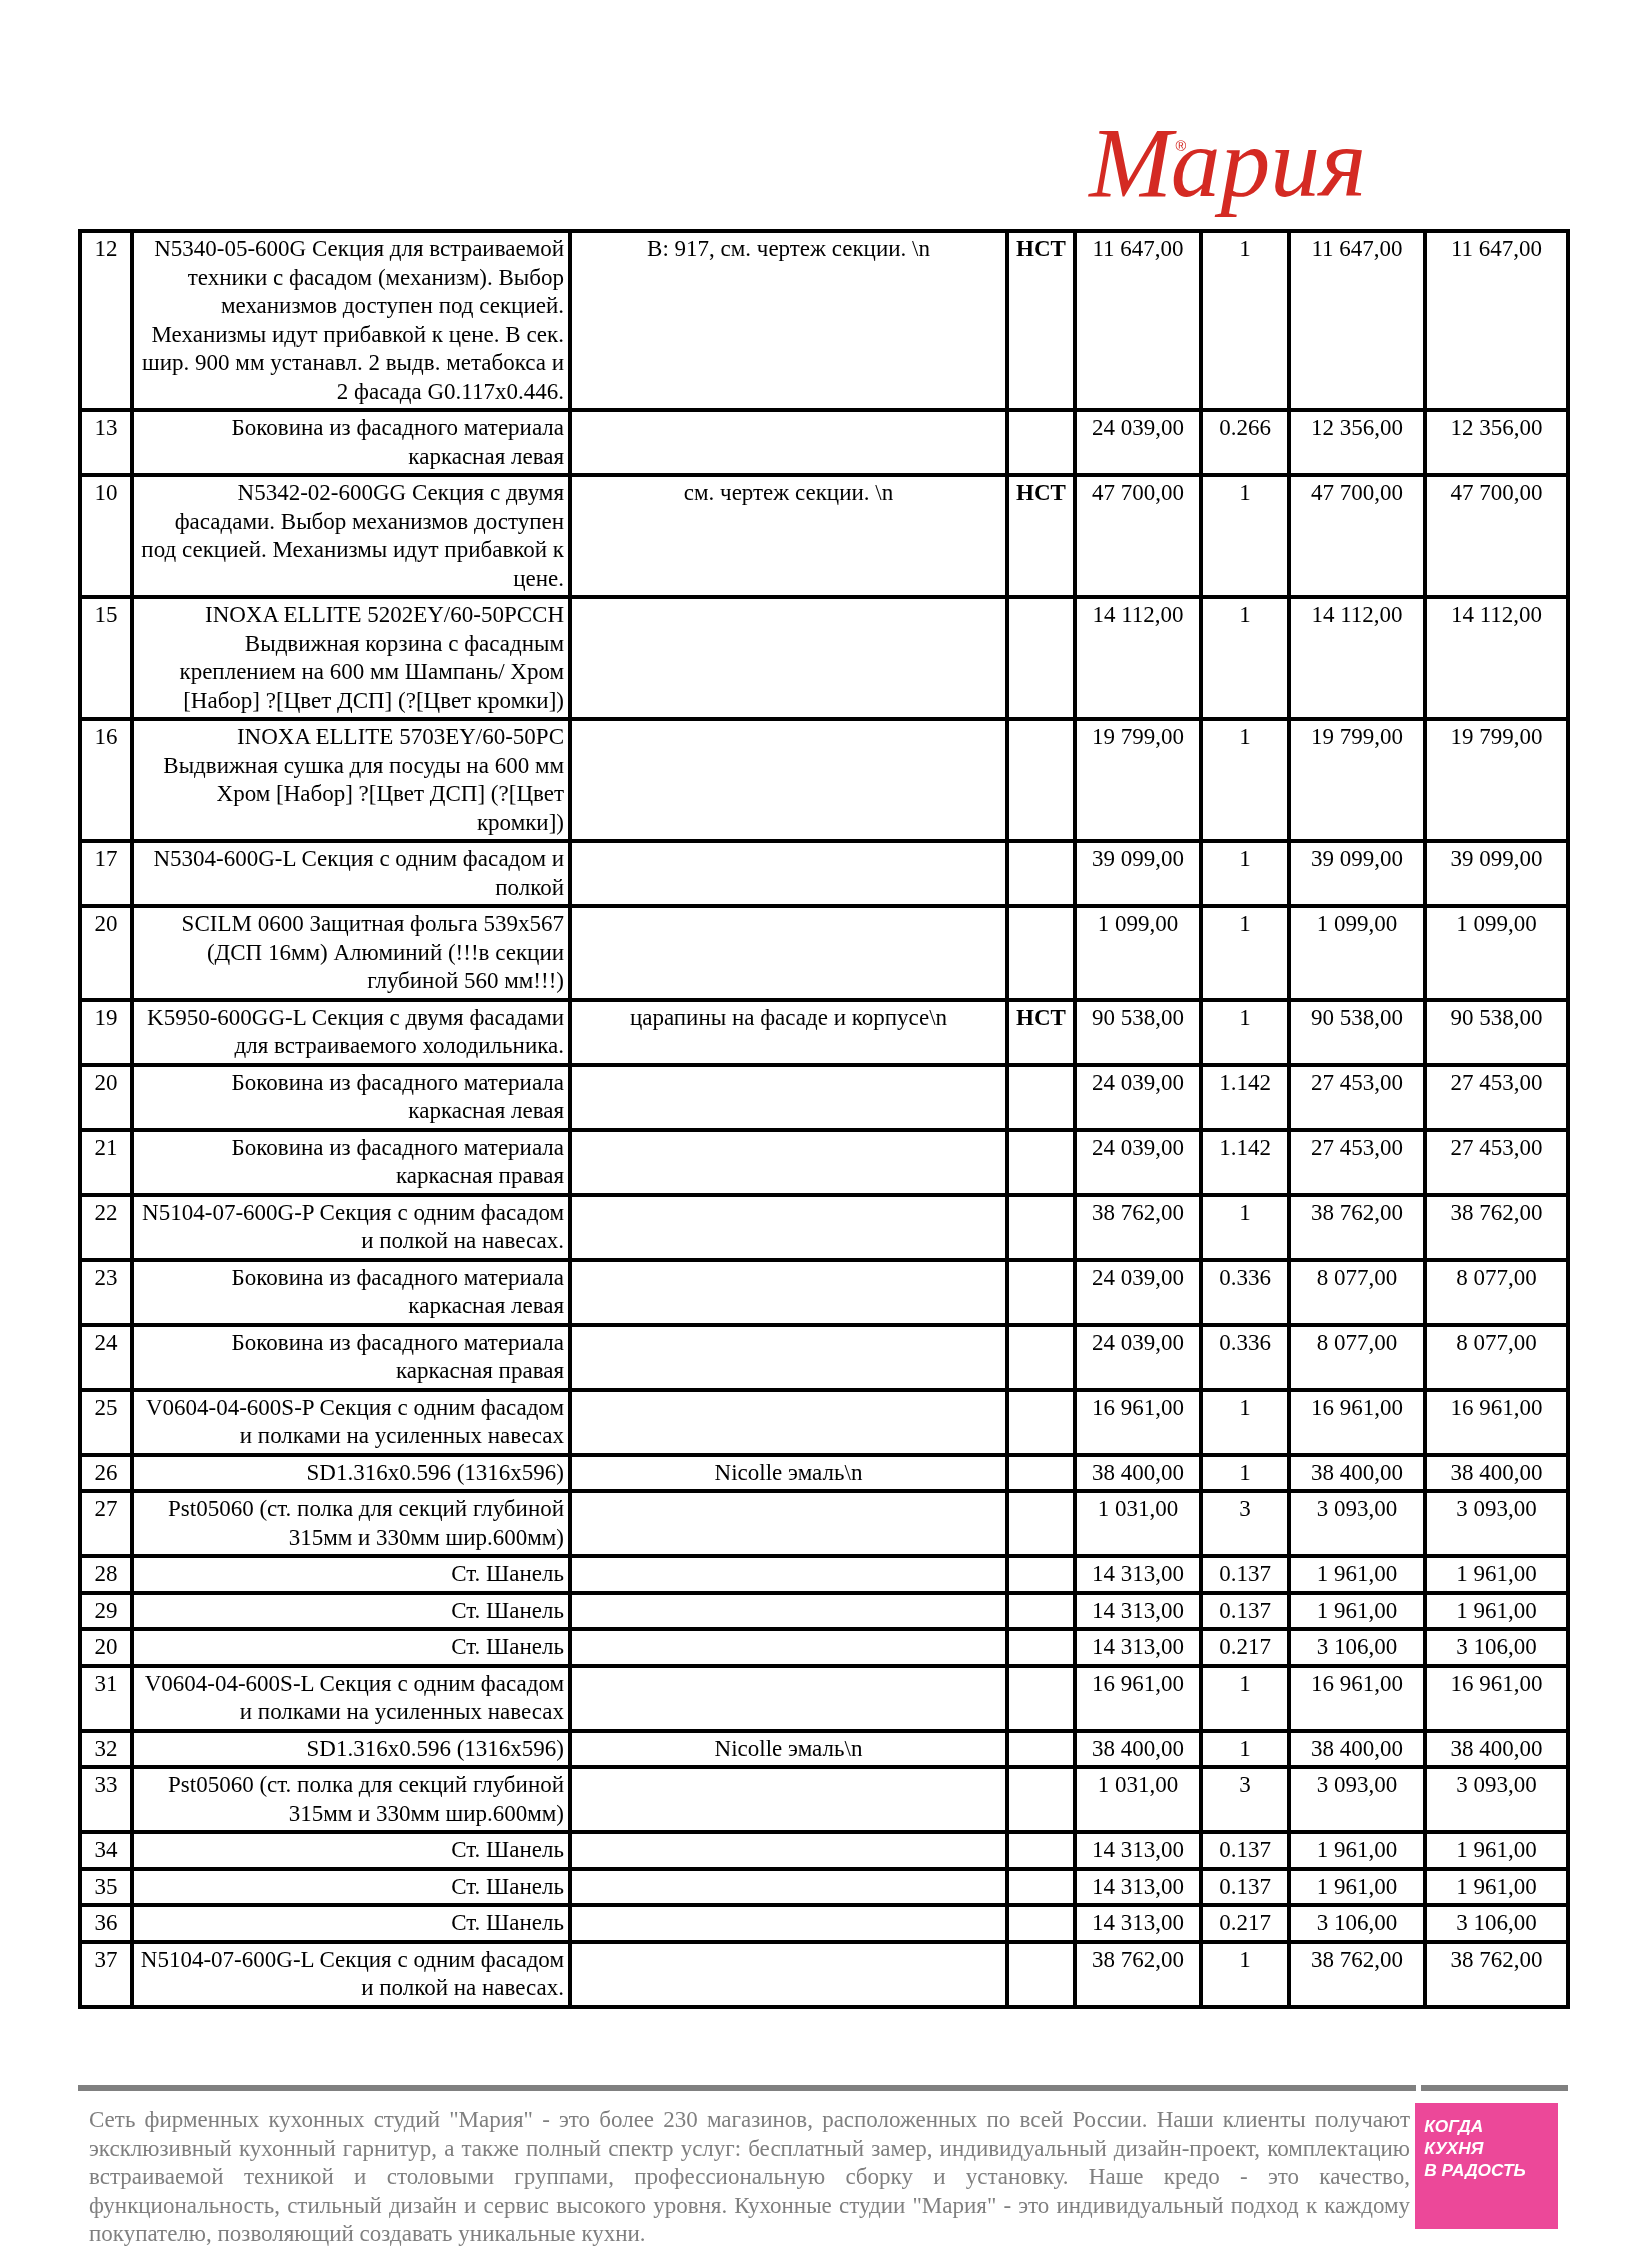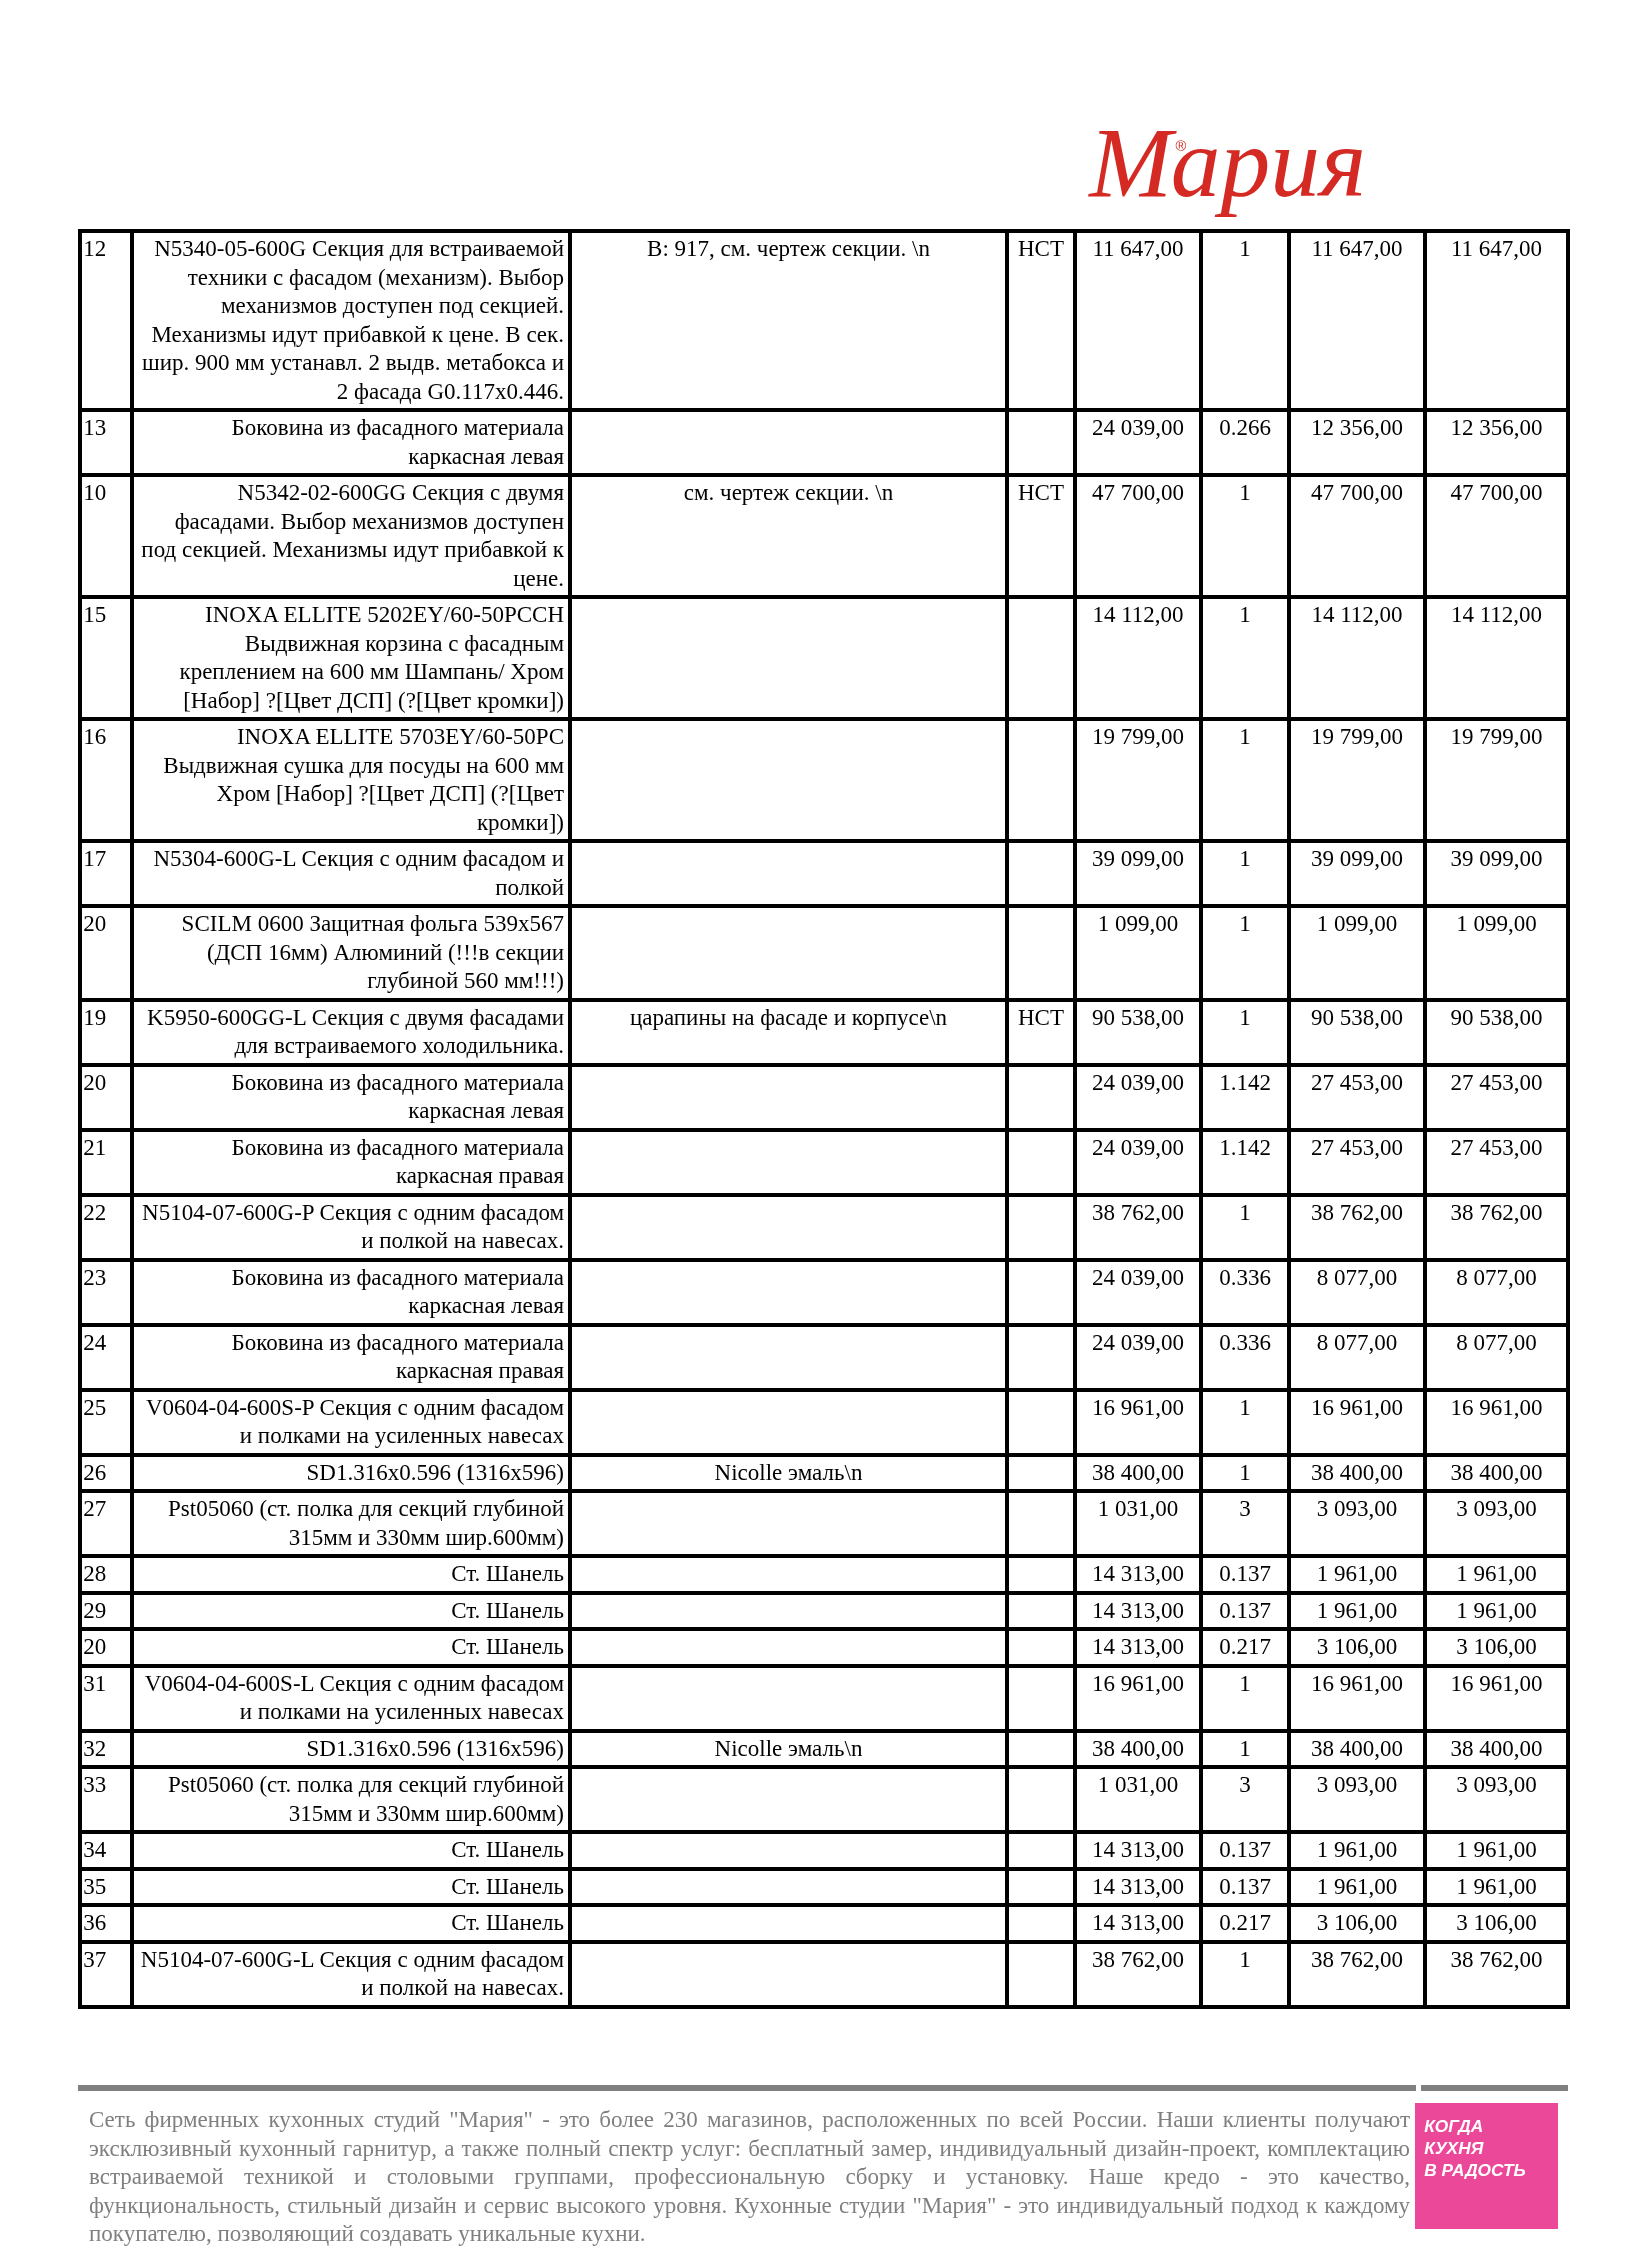--- a/index.html
+++ b/index.html
@@ -1,25 +1,25 @@
 <!DOCTYPE html>
 <html style="font-size:10.6px"><head>
 <meta charset="utf-8">
 <style>
   html, body { margin:0; padding:0; background:#ffffff; }
   body { width:1646px; height:2250px; position:relative; overflow:hidden; font-family:"Liberation Serif", serif; color:#000; }
   .logo { position:absolute; left:1084px; top:116px; width:438px; height:113px;text-align:center; }
   .logo svg { width:100%; height:100%; }
   table.spec { position:absolute; left:78px; top:229px; width:1487px; border-collapse:collapse; table-layout:fixed; }
   table.spec td { border:4px solid #000; vertical-align:top; font-size:23px; line-height:28.5px; padding:2px 4px 2px 4px; }
-  table.spec td.num { text-align:left; padding-left:1.3px; padding-right:1.3px; }
+  table.spec td.num { text-align:center; padding-left:1.3px; padding-right:1.3px; }
   table.spec td.name { text-align:right; }
   table.spec td.name.sub { padding-left:25px; }
   table.spec td.note { text-align:center; }
-  table.spec td.unit { text-align:center; }
+  table.spec td.unit { text-align:center;font-weight:bold; }
   table.spec td.price, table.spec td.sum, table.spec td.total { text-align:center; }
   table.spec td.qty { text-align:center; }
   .footer-bar { position:absolute; top:2085px; height:6px; background:#808080; }
   .footer-bar.left { left:78px; width:1338px; }
   .footer-bar.right { left:1421px; width:147px; }
   .footer-text { position:absolute; left:89px; top:2106px; width:1321px; font-family:"Liberation Serif", serif; font-size:23px; line-height:28.5px; color:#7f7f7f; text-align:justify; }
   .slogan { position:absolute; left:1415px; top:2103px; width:143px; height:126px; background:#ec4899; box-sizing:border-box; padding:12px 0 0 9.3px; }
   .slogan div { color:#fff; font-family:"Liberation Sans", sans-serif; font-weight:bold; font-style:italic; font-size:17.3px; line-height:22px; }
 </style>
 </head>

